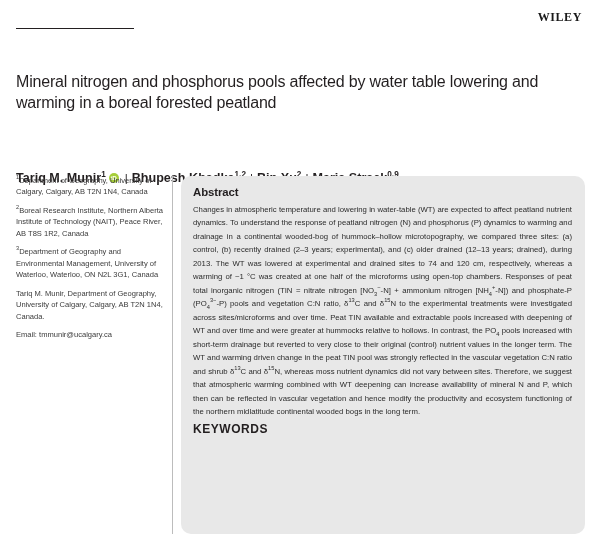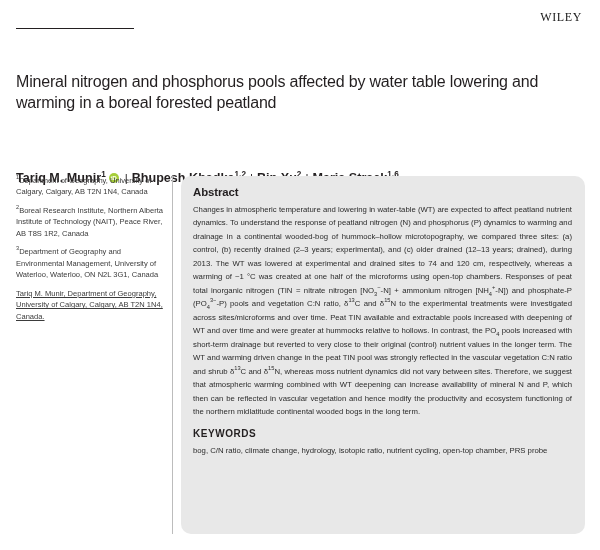--- a/index.html
+++ b/index.html
@@ -15,20 +15,21 @@
     color: #231f20;
     overflow: hidden;
     position: relative;
   }
 
   
   .top-bar {
     position: absolute;
     top: 0; left: 0; right: 0;
     height: 30px;
+    font-weight: bold;
   }
   .wiley-logo {
     position: absolute;
     right: 18px;
     top: 6px;
     font-family: "Liberation Serif", serif;
     font-size: 16.5px;
     letter-spacing: 0.6px;
     color: #1a1a1a;
     font-variant: small-caps;
@@ -129,21 +130,21 @@
   .left-col sup {
     font-size: 5.6px;
     vertical-align: super;
     line-height: 0;
   }
   .corr-head {
     font-size: 7.55px;
     color: #3b3b3b;
     margin: 0 0 1px 0;
   }
-  .corr-body { margin: 0; text-decoration: underline; }
+  .corr-body { margin: 0; }
 
   
   .col-rule {
     position: absolute;
     left: 172px;
     top: 176px;
     width: 1px;
     height: 358px;
     background: #bcbcbc;
   }
@@ -178,25 +179,25 @@
     font-size: 5.7px;
     vertical-align: sub;
     line-height: 0;
   }
   .abstract-body sup {
     font-size: 5.7px;
     vertical-align: super;
     line-height: 0;
   }
   .kw-head {
-    font-size: 10px;
+    font-size: 12px;
     font-weight: bold;
     letter-spacing: 0.55px;
     color: #231f20;
-    margin: 9px 0 5px 0;
+    margin: 3px 0 5px 0;
   }
   .kw-body {
     font-size: 7.75px;
     line-height: 1.74;
     color: #2b2b2b;
     margin: 0;
   }
 </style>
 </head>
 <body>
@@ -205,30 +206,30 @@
   <div class="wiley-logo">WILEY</div>
 </div>
 
 <div class="kicker-wrap">
   <div class="kicker-rule"></div>
 </div>
 
 <h1 class="title">Mineral nitrogen and phosphorus pools affected by water table lowering and warming in a boreal forested peatland</h1>
 
 <div class="authors">
-  <span><span>Tariq M. Munir</span><sup>1</sup></span><span class="orcid"><span>iD</span></span><span class="sep">|</span><span><span>Bhupesh Khadka</span><sup>1,2</sup></span><span class="sep">|</span><span><span>Bin Xu</span><sup>2</sup></span><span class="sep">|</span><span><span>Maria Strack</span><sup>1,6</sup></span>
+  <span><span>Tariq M. Munir</span><sup>1</sup></span><span class="orcid"><span>iD</span></span><span class="sep">|</span><span><span>Bhupesh Khadka</span><sup>1,2</sup></span><span class="sep">|</span><span><span>Bin Xu</span><sup>2</sup></span><span class="sep">|</span><span><span>Maria Strack</span><sup>0,9</sup></span>
 </div>
 
 <div class="left-col">
   <p><sup>1</sup><span>Department of Geography, University of Calgary, Calgary, AB T2N 1N4, Canada</span></p>
   <p><sup>2</sup><span>Boreal Research Institute, Northern Alberta Institute of Technology (NAIT), Peace River, AB T8S 1R2, Canada</span></p>
   <p><sup>3</sup><span>Department of Geography and Environmental Management, University of Waterloo, Waterloo, ON N2L 3G1, Canada</span></p>
   <p class="corr-body">Tariq M. Munir, Department of Geography, University of Calgary, Calgary, AB T2N 1N4, Canada.</p>
+  <p class="corr-body">Email: tmmunir@ucalgary.ca</p>
 </div>
 
 <div class="col-rule"></div>
 
 <div class="abstract-box">
   <div class="abstract-title">Abstract</div>
   <p class="abstract-body">Changes in atmospheric temperature and lowering in water-table (WT) are expected to affect peatland nutrient dynamics. To understand the response of peatland nitrogen (N) and phosphorus (P) dynamics to warming and drainage in a continental wooded-bog of hummock–hollow microtopography, we compared three sites: (a) control, (b) recently drained (2–3 years; experimental), and (c) older drained (12–13 years; drained), during 2013. The WT was lowered at experimental and drained sites to 74 and 120 cm, respectively, whereas a warming of ~1&nbsp;°C was created at one half of the microforms using open-top chambers. Responses of peat total inorganic nitrogen (TIN = nitrate nitrogen [NO<sub>3</sub><sup>−</sup>-N] + ammonium nitrogen [NH<sub>4</sub><sup>+</sup>-N]) and phosphate-P (PO<sub>4</sub><sup>3−</sup>-P) pools and vegetation C:N ratio, δ<sup>13</sup>C and δ<sup>15</sup>N to the experimental treatments were investigated across sites/microforms and over time. Peat TIN available and extractable pools increased with deepening of WT and over time and were greater at hummocks relative to hollows. In contrast, the PO<sub>4</sub> pools increased with short-term drainage but reverted to very close to their original (control) nutrient values in the longer term. The WT and warming driven change in the peat TIN pool was strongly reflected in the vascular vegetation C:N ratio and shrub δ<sup>13</sup>C and δ<sup>15</sup>N, whereas moss nutrient dynamics did not vary between sites. Therefore, we suggest that atmospheric warming combined with WT deepening can increase availability of mineral N and P, which then can be reflected in vascular vegetation and hence modify the productivity and ecosystem functioning of the northern midlatitude continental wooded bogs in the long term.</p>
   <div class="kw-head">KEYWORDS</div>
-  <p class="kw-body">bog, C/N ratio, climate change, hydrology, isotopic ratio, nutrient cycling, open-top chamber, PRS probe</p>
 </div>
 
 </body></html>

